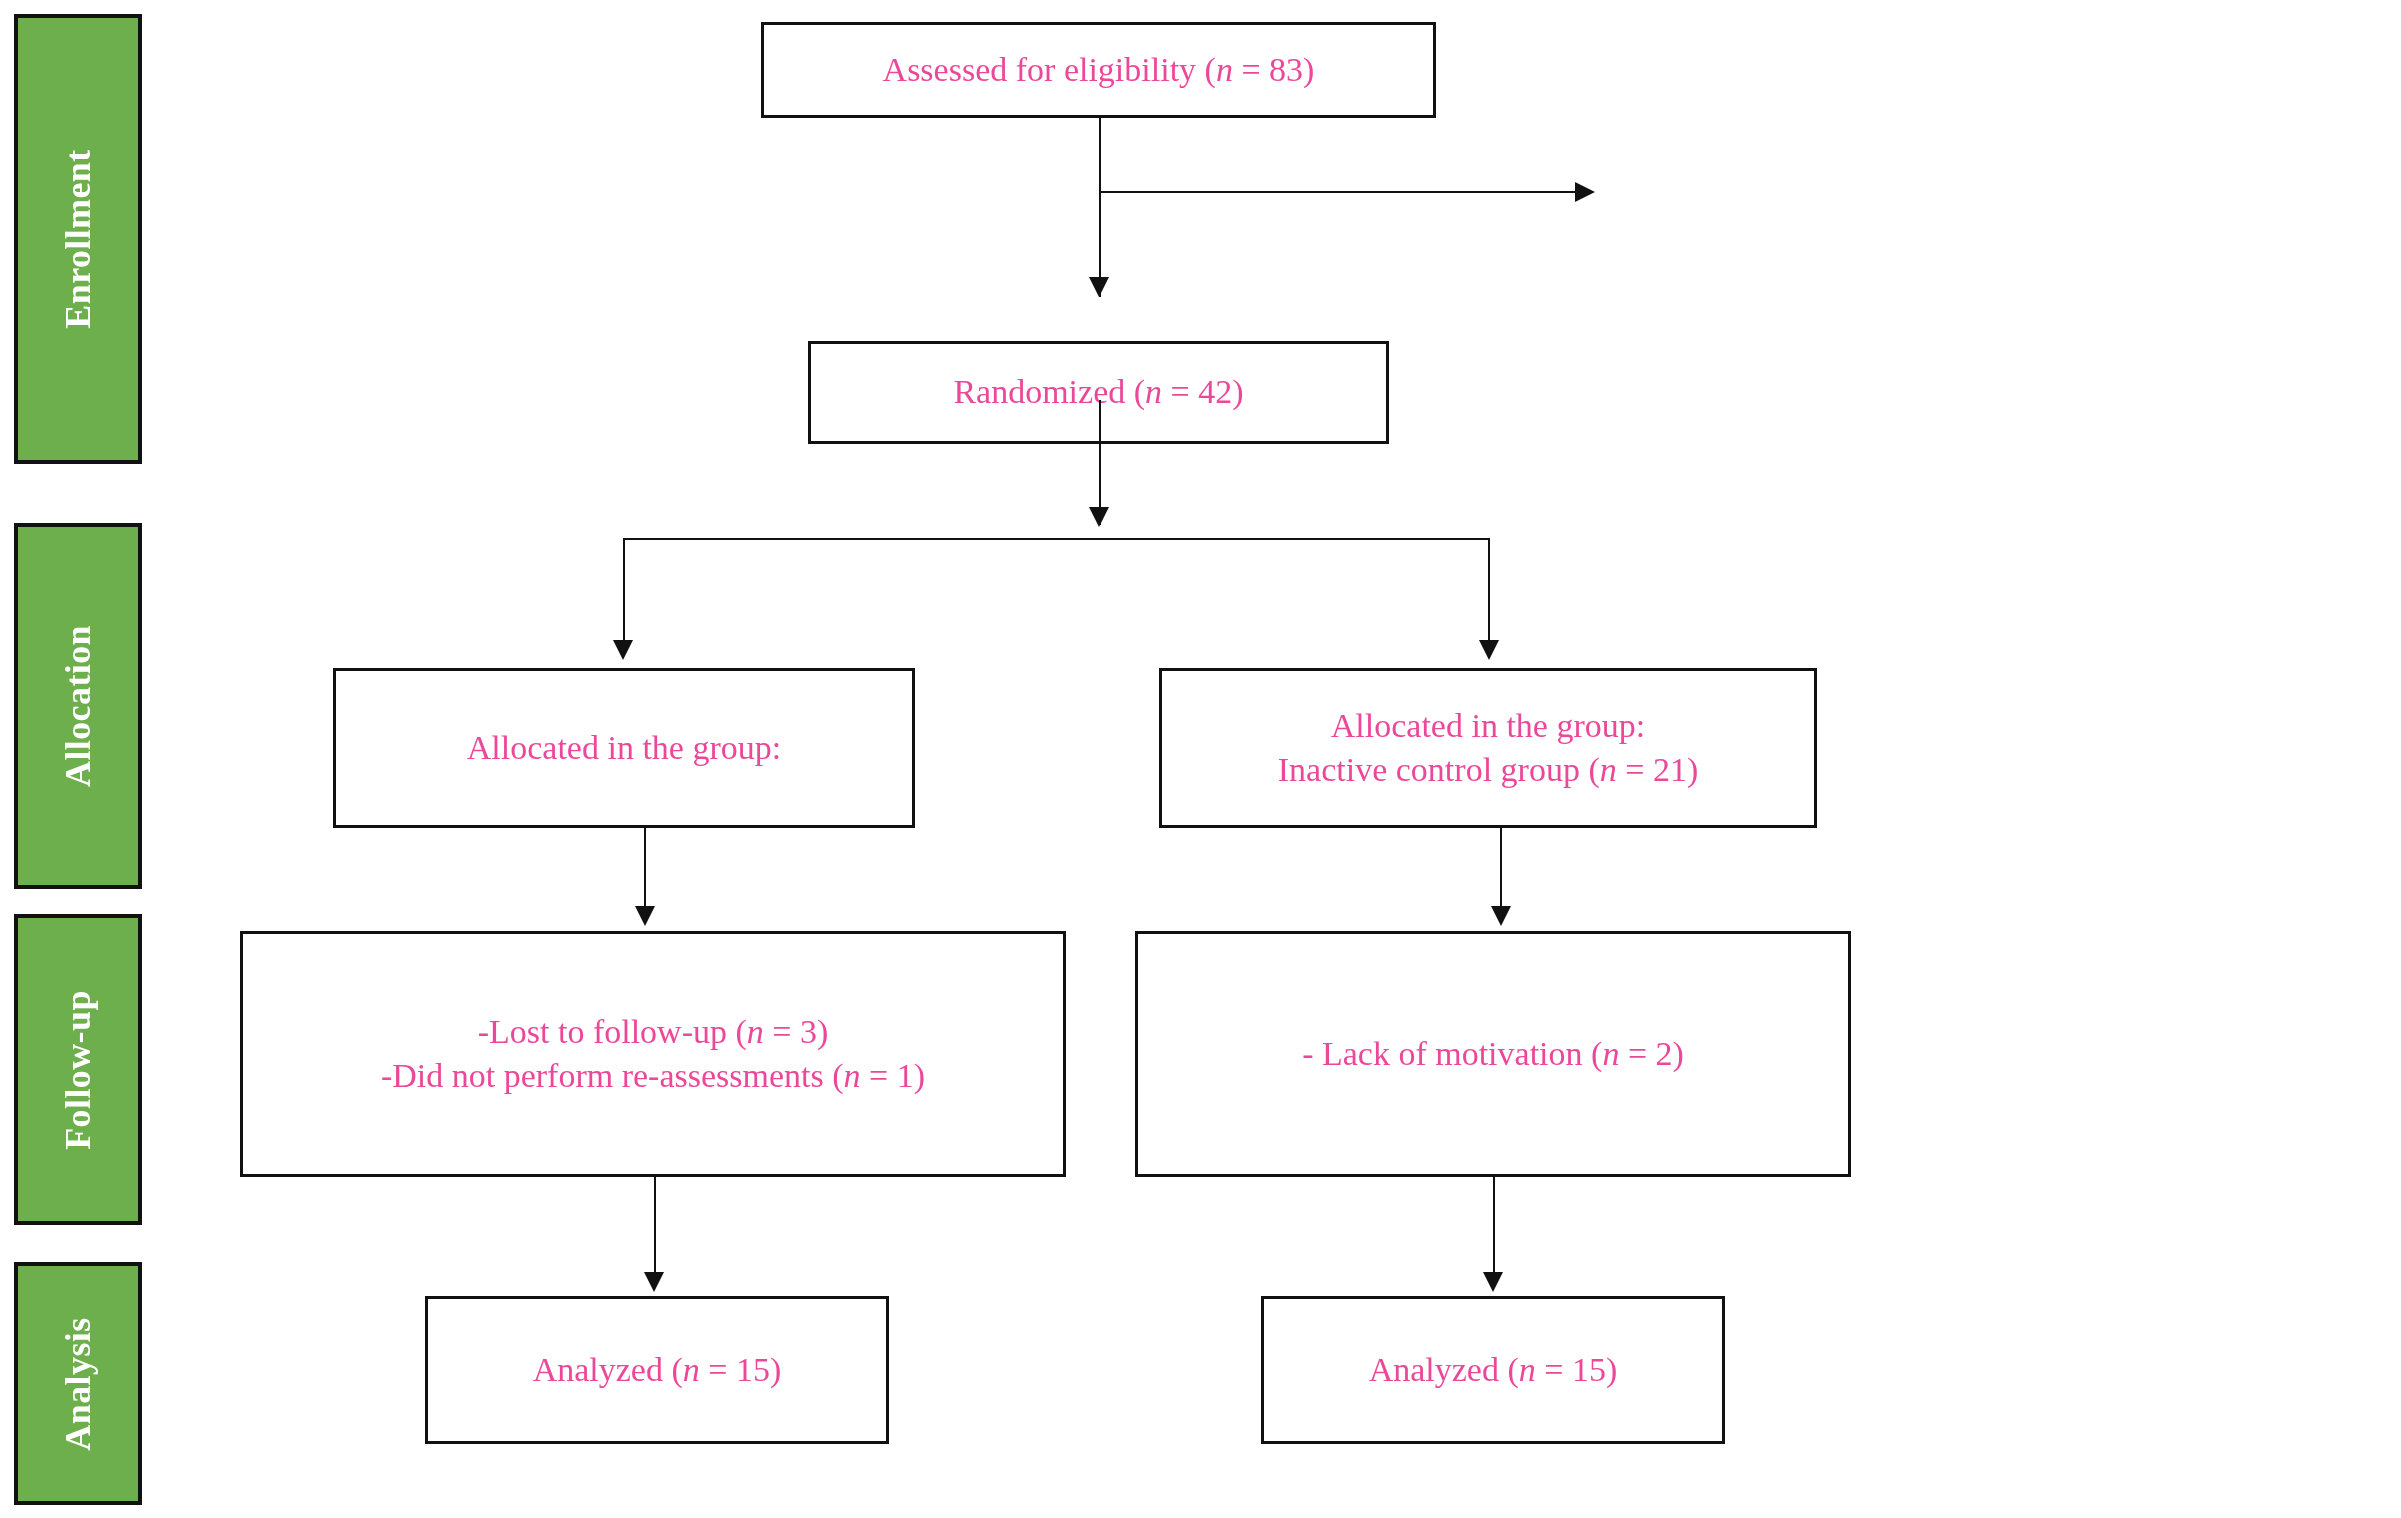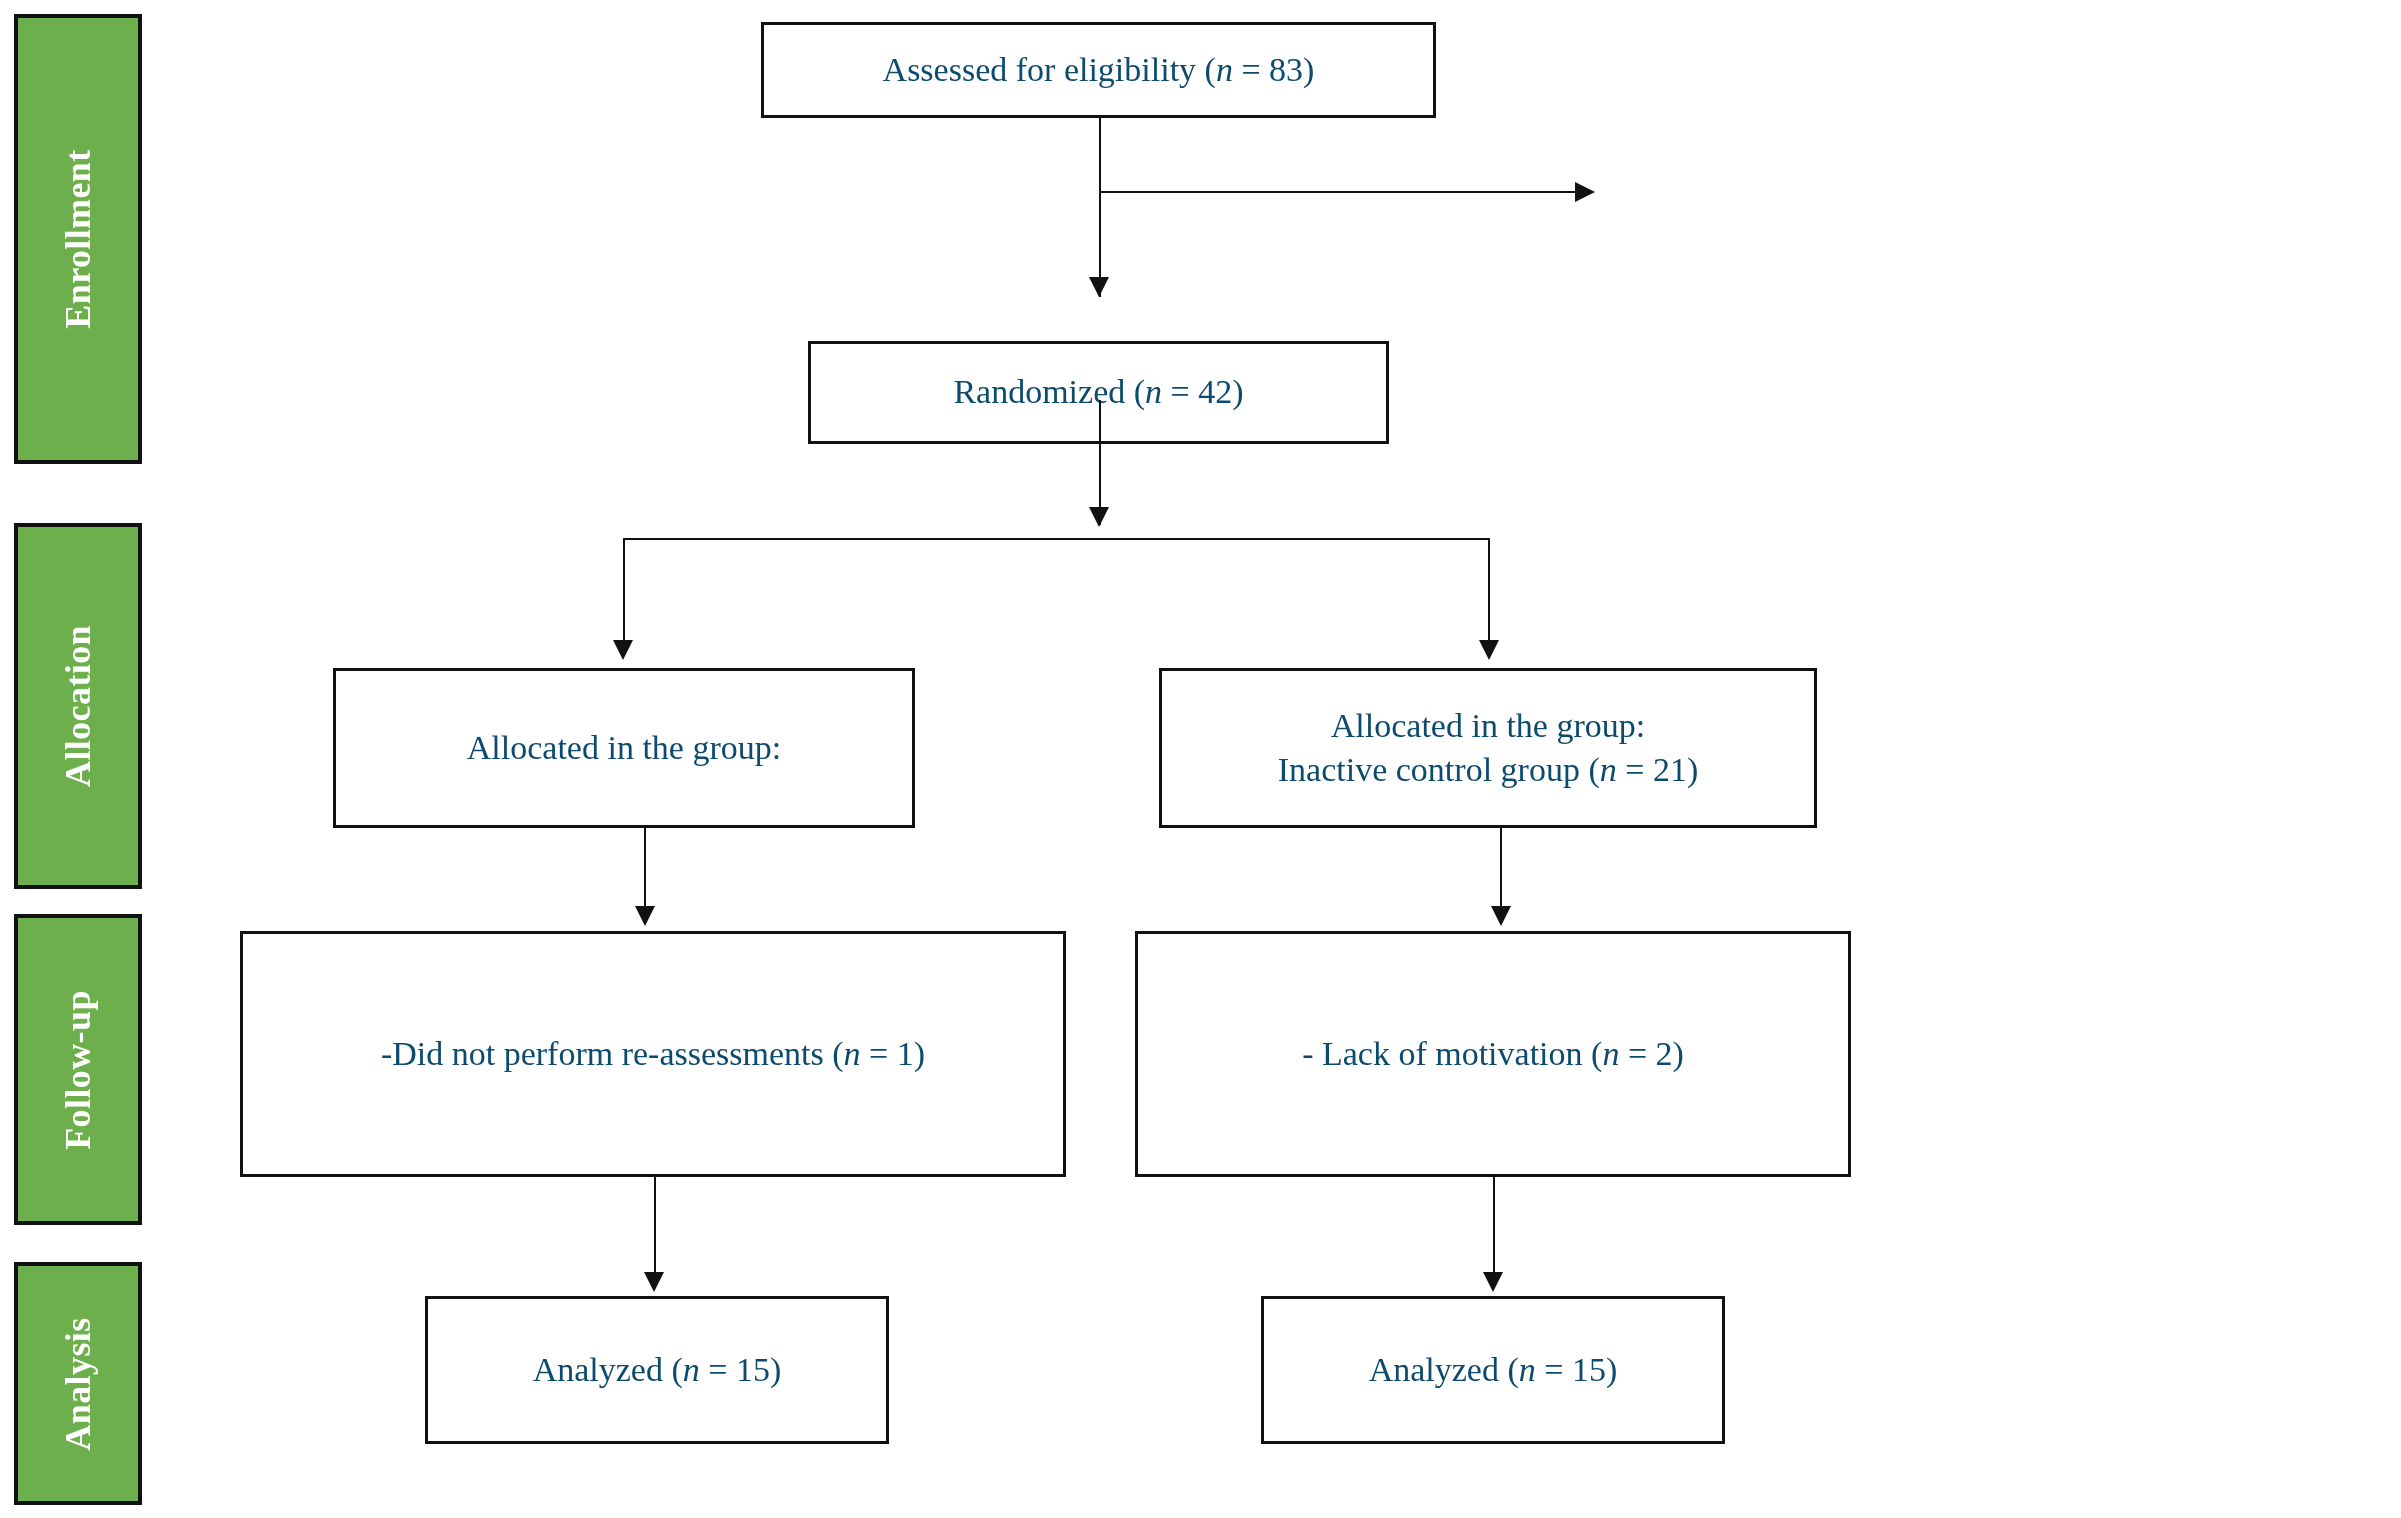--- a/index.html
+++ b/index.html
@@ -40,21 +40,21 @@
   
   .flow-box {
     position: absolute;
     background: #ffffff;
     border: 3.1px solid #111111;
     box-sizing: border-box;
     display: flex;
     flex-direction: column;
     justify-content: center;
     text-align: center;
-    color: #0c4a6e;
+    color: #ec4899;
     font-size: 34px;
     line-height: 1.30;
     padding: 4.7px 7.8px;
   }
   .flow-box .line { white-space: nowrap; }
   .flow-box .line.bold { font-weight: bold; }
   .flow-box i { font-style: italic; }
 
   
   .vline {
@@ -138,20 +138,21 @@
     <div class="line">Inactive control group (<i>n</i> = 21)</div>
   </div>
 
   <div class="vline" style="left:644px; top:828px; height:82px;"></div>
   <div class="arrow-down" style="left:635px; top:906px;"></div>
 
   <div class="vline" style="left:1500px; top:828px; height:82px;"></div>
   <div class="arrow-down" style="left:1491px; top:906px;"></div>
 
   <div class="flow-box" style="left:240px; top:931px; width:826px; height:246px;">
+    <div class="line">-Lost to follow-up (<i>n</i> = 3)</div>
     <div class="line">-Did not perform re-assessments  (<i>n</i> = 1)</div>
   </div>
 
   <div class="flow-box" style="left:1135px; top:931px; width:716px; height:246px;">
     <div class="line">- Lack of motivation (<i>n</i>  = 2)</div>
   </div>
 
   <div class="vline" style="left:654px; top:1177px; height:100px;"></div>
   <div class="arrow-down" style="left:644px; top:1272px;"></div>
 

